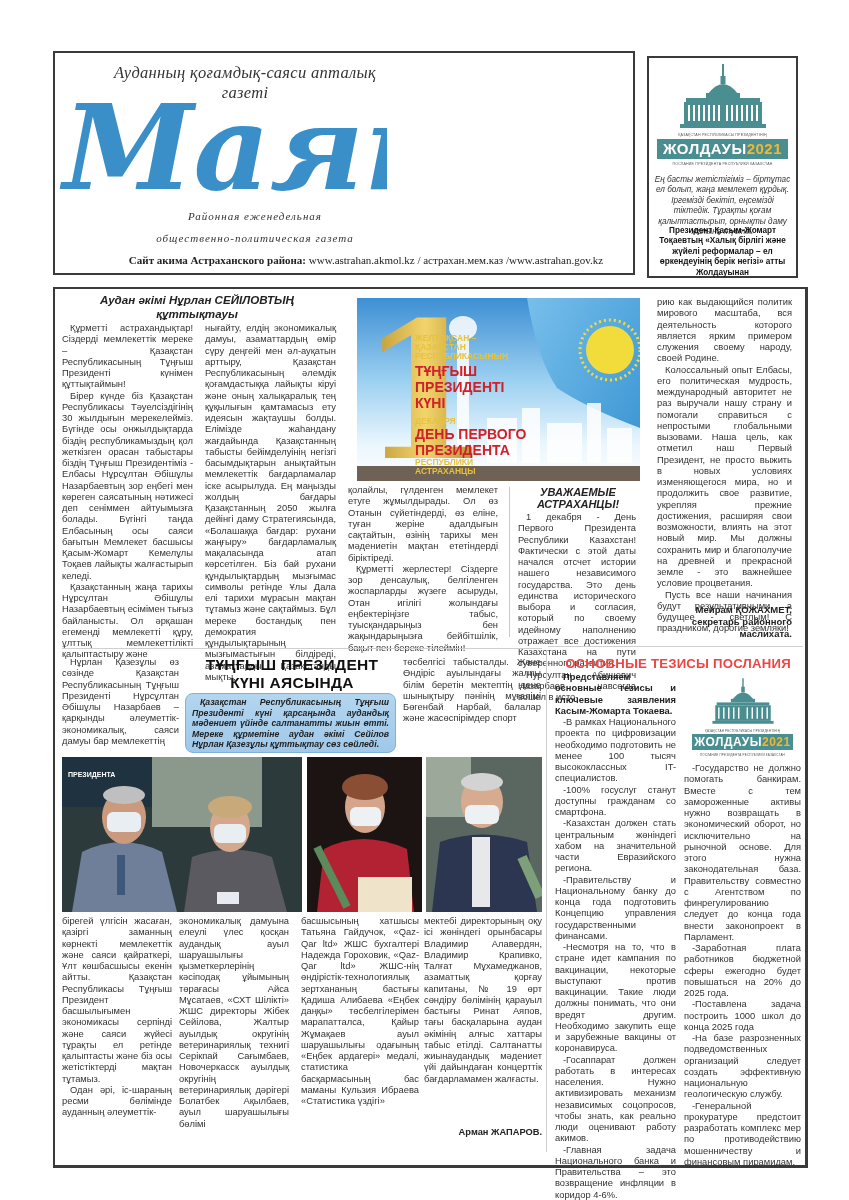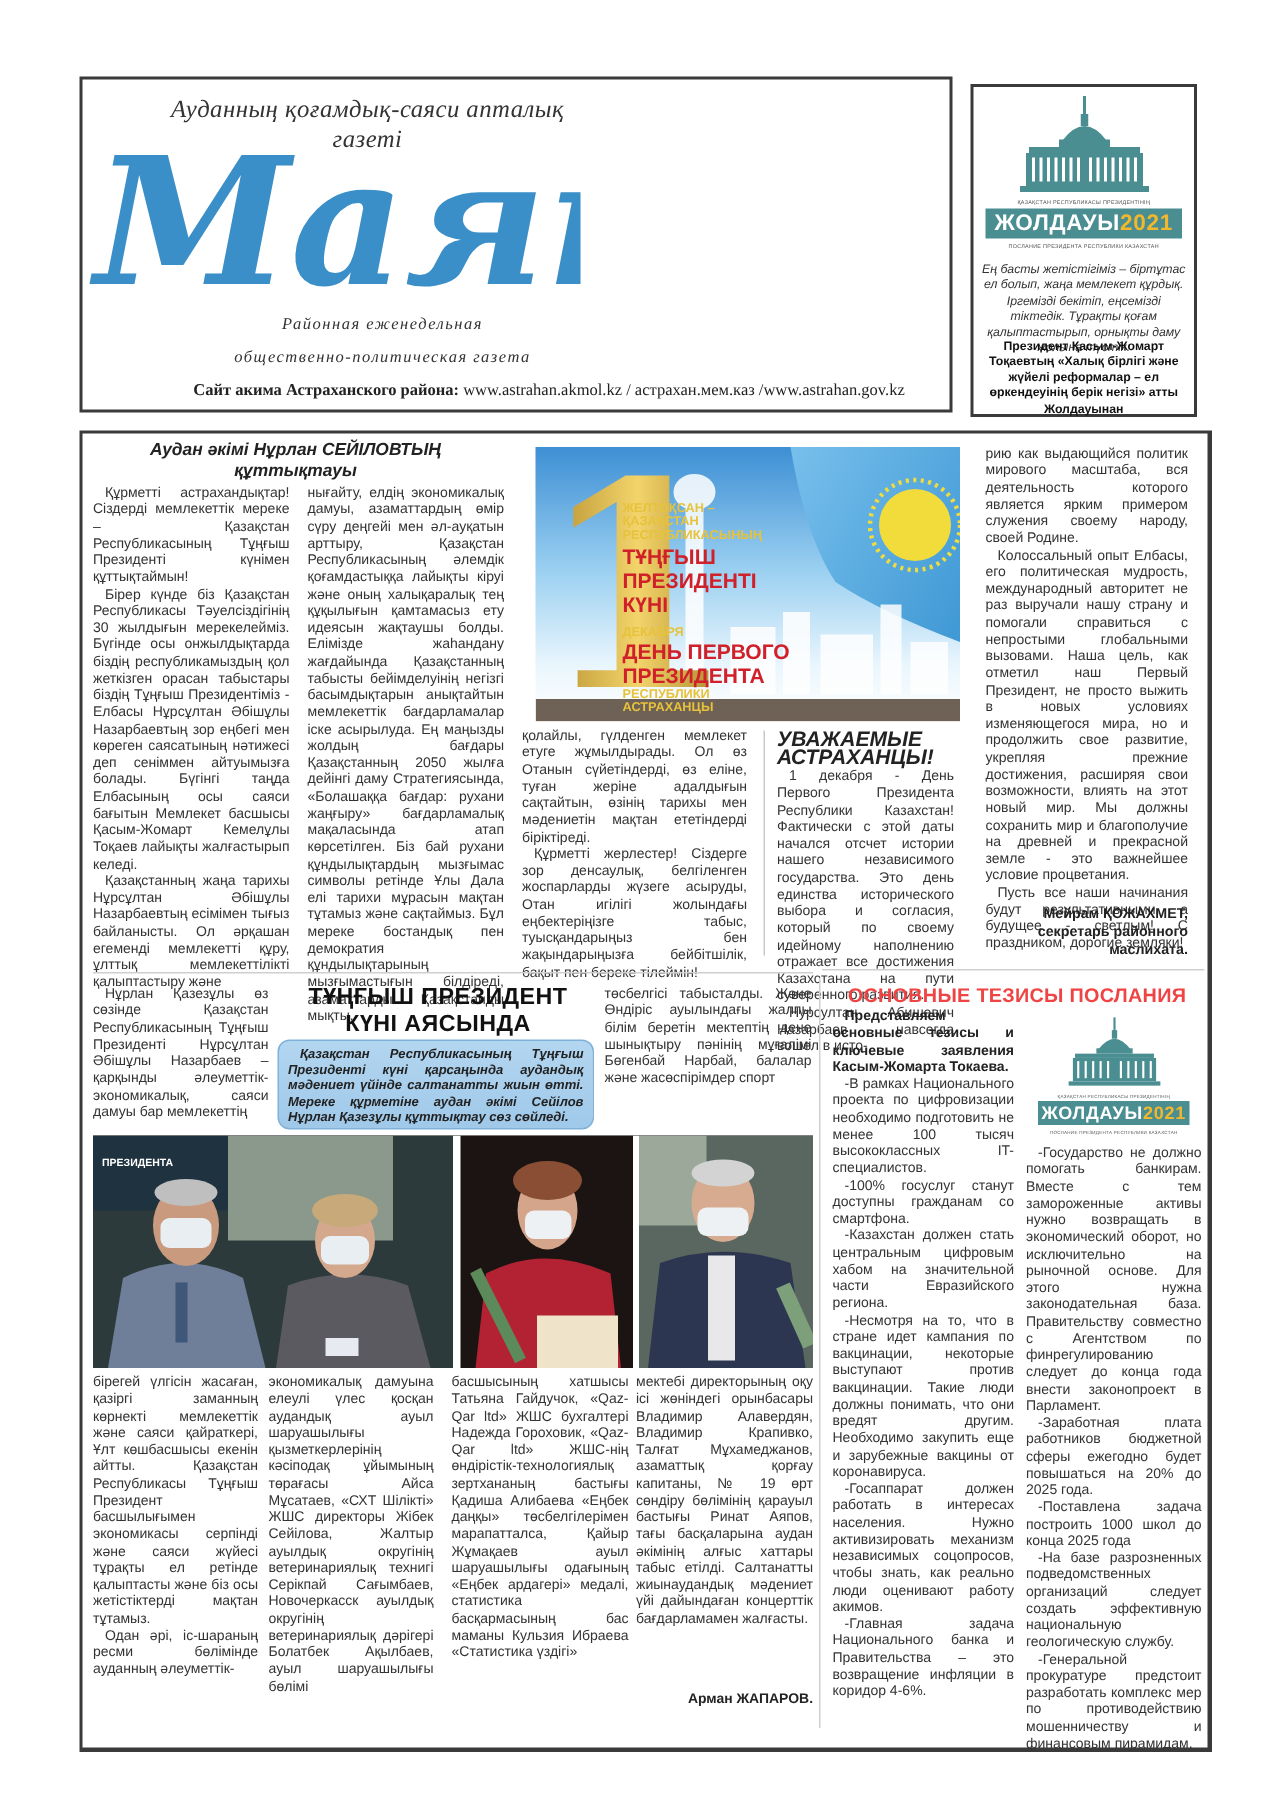--- a/index.html
+++ b/index.html
@@ -50,21 +50,21 @@
   #a1-col1 { left: 62px; top: 323px; width: 131px; }
   #a1-col2 { left: 205px; top: 323px; width: 131px; }
   #a1-col3 { left: 348px; top: 485px; width: 150px; }
   #vdiv1 { left: 509px; top: 487px; width: 1px; height: 150px; background: #c9c9c9; }
 
   
   #banner { left: 357px; top: 298px; width: 283px; height: 183px; overflow: hidden;
     background: linear-gradient(180deg, #3d8fd4 0%, #9bd0f1 45%, #eaf6fd 80%, #ffffff 100%); }
 
   
-  #ru-title { left: 518px; top: 486px; width: 120px; text-align: left; font-style: italic; font-weight: bold; font-size: 14px; line-height: 12px; color: #222; }
+  #ru-title { left: 518px; top: 486px; width: 120px; text-align: center; font-style: italic; font-weight: bold; font-size: 11px; line-height: 12px; color: #222; }
   #ru-col1 { left: 518px; top: 512px; width: 118px; }
   #ru-col2 { left: 657px; top: 297px; width: 135px; }
   #ru-sign { left: 657px; top: 604px; width: 135px; text-align: right; font-weight: bold; font-size: 9.5px; line-height: 12px; color: #222; }
 
   #hdiv1 { left: 62px; top: 648px; width: 480px; height: 1px; background: #cfcfcf; }
   #hdiv2 { left: 548px; top: 646px; width: 255px; height: 1px; background: #cfcfcf; }
 
   
   #a2-title { left: 197px; top: 656px; width: 190px; text-align: center; font-weight: bold; font-size: 15.5px; line-height: 18px; color: #111; letter-spacing: 0.3px; }
   #a2-lead { left: 185px; top: 693px; width: 211px; height: 60px; border-radius: 8px; background: linear-gradient(180deg, #b3d6f0, #9fc8e9); border: 1px solid #7fb1d9;
@@ -291,21 +291,22 @@
   <p class="noindent">мектебі директорының оқу ісі жөніндегі орынбасары Владимир Алавердян, Владимир Крапивко, Талғат Мұхамеджанов, азаматтық қорғау капитаны, № 19 өрт сөндіру бөлімінің қарауыл бастығы Ринат Аяпов, тағы басқаларына аудан әкімінің алғыс хаттары табыс етілді. Салтанатты жиынаудандық мәдениет үйі дайындаған концерттік бағдарламамен жалғасты.</p>
 </div>
 <div id="a2-sign" class="abs">Арман ЖАПАРОВ.</div>
 <div id="vdiv2" class="abs"></div>
 
 <div id="a3-title" class="abs">ОСНОВНЫЕ ТЕЗИСЫ ПОСЛАНИЯ</div>
 <div id="a3-c1" class="col-text">
   <p class="lead">Представляем основные тезисы и ключевые заявления Касым-Жомарта Токаева.</p>
   <p>-В рамках Национального проекта по цифровизации необходимо подготовить не менее 100 тысяч высококлассных IT-специалистов.</p>
   <p>-100% госуслуг станут доступны гражданам со смартфона.</p>
-  <p>-Казахстан должен стать центральным цифровым хабом на значительной части Евразийского региона.</p>
+  <p>-Казахстан должен стать центральным жөніндегі хабом на значительной части Евразийского региона.</p>
+  <p>-Правительству и Национальному банку до конца года подготовить Концепцию управления государственными финансами.</p>
   <p>-Несмотря на то, что в стране идет кампания по вакцинации, некоторые выступают против вакцинации. Такие люди должны понимать, что они вредят другим. Необходимо закупить еще и зарубежные вакцины от коронавируса.</p>
   <p>-Госаппарат должен работать в интересах населения. Нужно активизировать механизм независимых соцопросов, чтобы знать, как реально люди оценивают работу акимов.</p>
   <p>-Главная задача Национального банка и Правительства – это возвращение инфляции в коридор 4-6%.</p>
 </div>
 <div id="a3-logo" class="abs">
   <svg class="zh-logo" style="top:2px" width="64" height="48" viewBox="0 0 90 64">
     <g fill="#4a8e92">
       <rect x="44" y="0" width="2" height="14"></rect>
       <rect x="42.5" y="12" width="5" height="8"></rect>
       <path d="M30 30 Q45 10 60 30 Z"></path>

